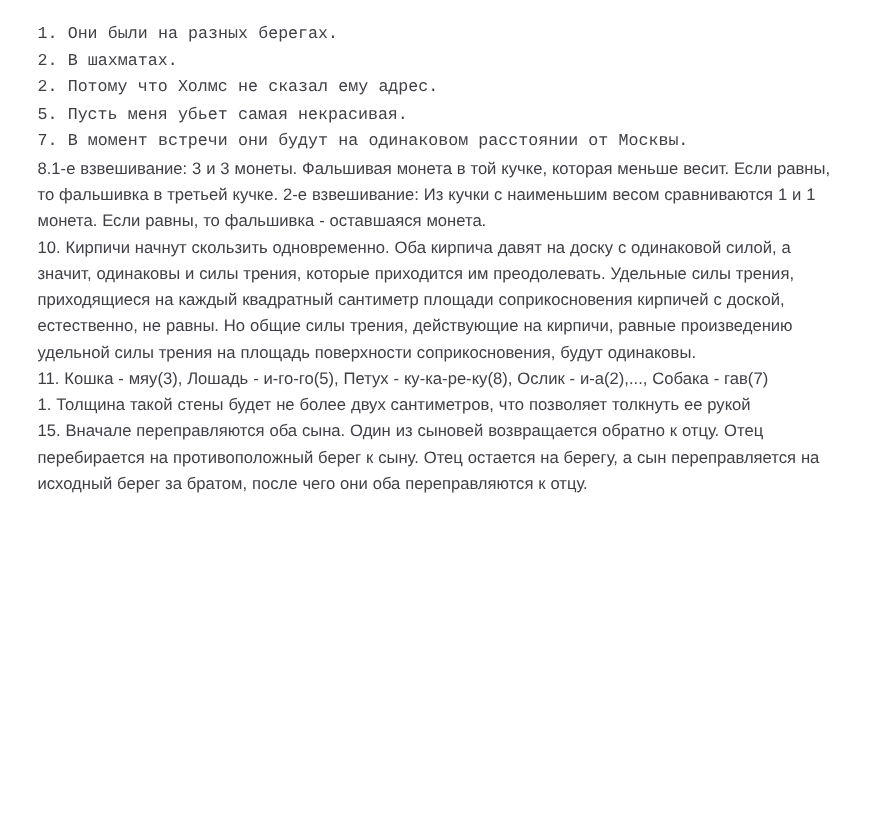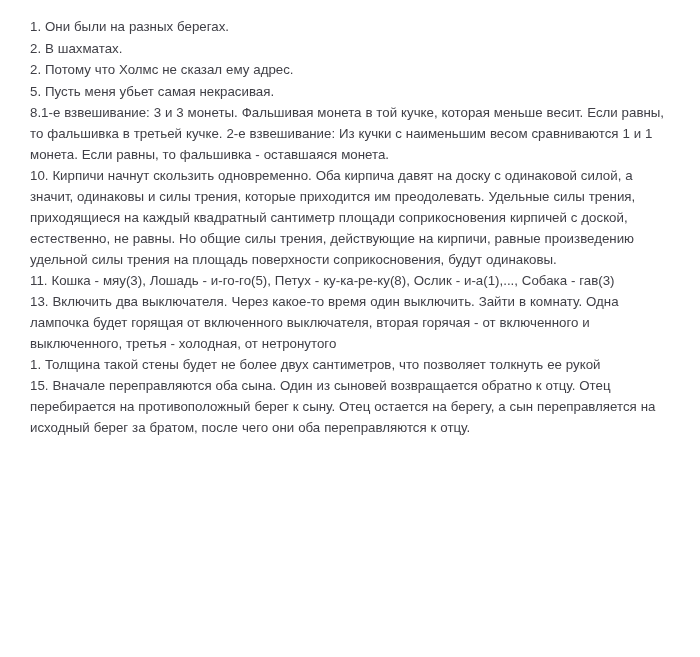--- a/index.html
+++ b/index.html
@@ -26,32 +26,33 @@
     line-height: 21px;
     color: #3f3f46;
     text-align: left;
     margin: 0;
     padding: 0;
     word-spacing: 0.2px;
   }
   
   .answer-item.spaced {
     margin-bottom: 0.6px;
+    font-family: Liberation Mono, monospace;
   }
   .answer-item.flow {
     margin-bottom: 0px;
   }
 </style>
 </head>
 <body style="background: rgb(255, 255, 255); color: rgb(63, 63, 70);">
 
 <div id="answers-list">
     <p class="answer-item spaced">1. Они были на разных берегах.</p>
     <p class="answer-item spaced">2. В шахматах.</p>
     <p class="answer-item spaced">2. Потому что Холмс не сказал ему адрес.</p>
     <p class="answer-item spaced">5. Пусть меня убьет самая некрасивая.</p>
+    <p class="answer-item spaced">7. В момент встречи они будут на одинаковом расстоянии от Москвы.</p>
     <p class="answer-item flow">8.1-е взвешивание: 3 и 3 монеты. Фальшивая монета в той кучке, которая меньше весит. Если равны, то фальшивка в третьей кучке. 2-е взвешивание: Из кучки с наименьшим весом сравниваются 1 и 1 монета. Если равны, то фальшивка - оставшаяся монета.</p>
     <p class="answer-item flow">10. Кирпичи начнут скользить одновременно. Оба кирпича давят на доску с одинаковой силой, а значит, одинаковы и силы трения, которые приходится им преодолевать. Удельные силы трения, приходящиеся на каждый квадратный сантиметр площади соприкосновения кирпичей с доской, естественно, не равны. Но общие силы трения, действующие на кирпичи, равные произведению удельной силы трения на площадь поверхности соприкосновения, будут одинаковы.</p>
-    <p class="answer-item flow">11. Кошка - мяу(3), Лошадь - и-го-го(5), Петух - ку-ка-ре-ку(8), Ослик - и-а(1),..., Собака - гав(3)</p>
-    <p class="answer-item flow">13. Включить два выключателя. Через какое-то время один выключить. Зайти в комнату. Одна лампочка будет горящая от включенного выключателя, вторая горячая - от включенного и выключенного, третья - холодная, от нетронутого</p>
+    <p class="answer-item flow">11. Кошка - мяу(3), Лошадь - и-го-го(5), Петух - ку-ка-ре-ку(8), Ослик - и-а(2),..., Собака - гав(7)</p>
     <p class="answer-item flow">1. Толщина такой стены будет не более двух сантиметров, что позволяет толкнуть ее рукой</p>
     <p class="answer-item flow">15. Вначале переправляются оба сына. Один из сыновей возвращается обратно к отцу. Отец перебирается на противоположный берег к сыну. Отец остается на берегу, а сын переправляется на исходный берег за братом, после чего они оба переправляются к отцу.</p>
   </div>
 
 </body></html>

